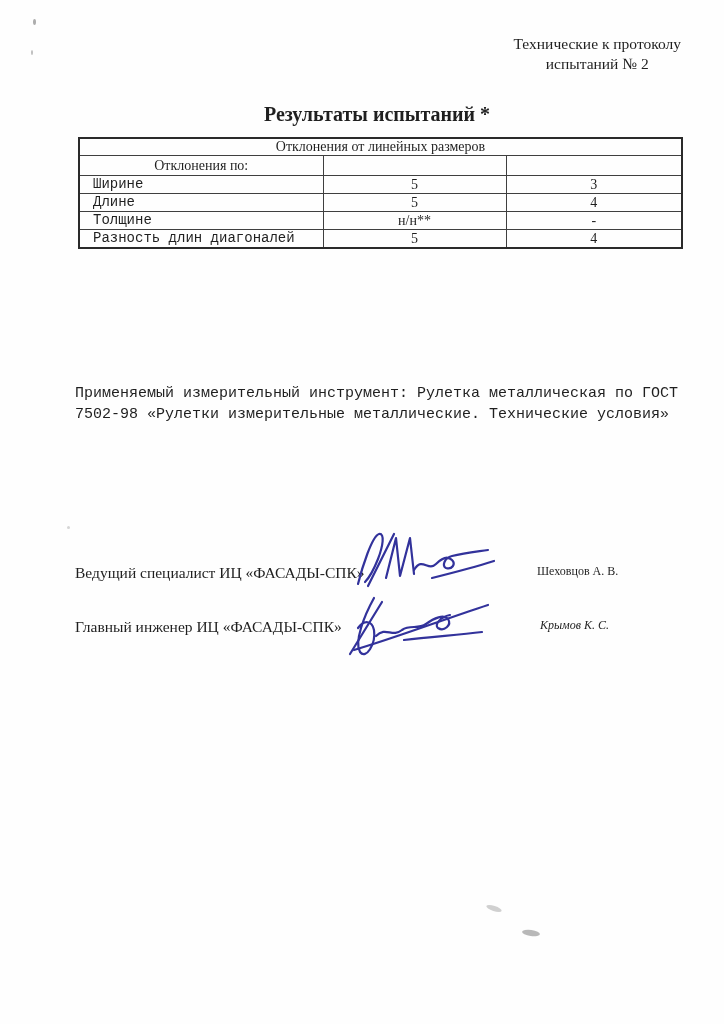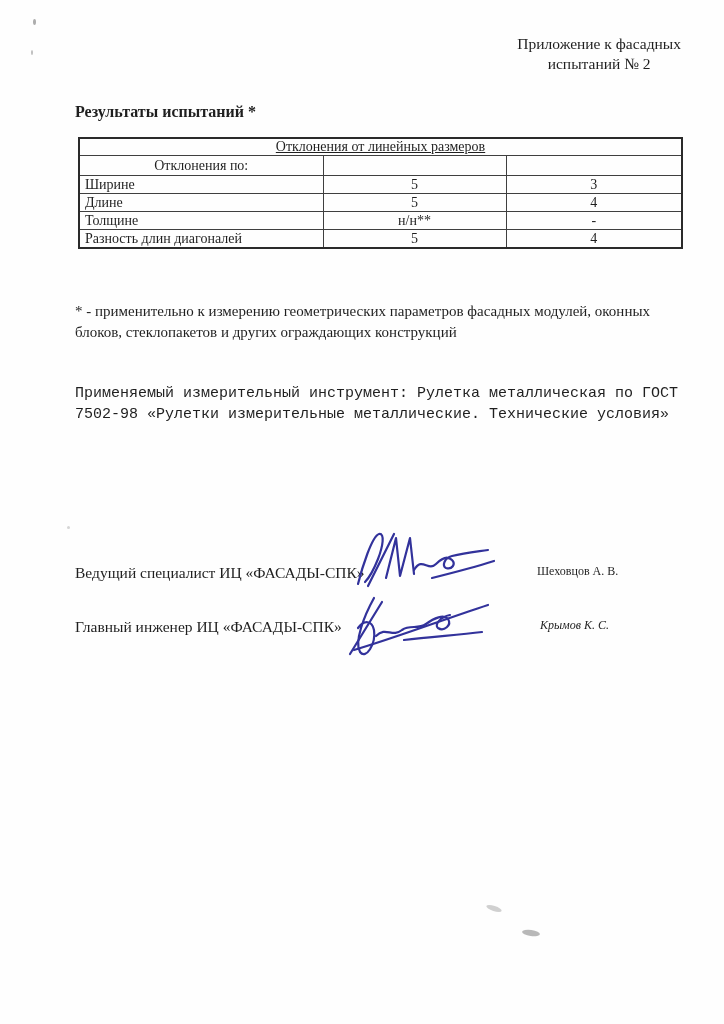--- a/index.html
+++ b/index.html
@@ -12,22 +12,22 @@
     overflow:hidden;
     margin:0 auto;
   }
   .header-note{
     position:absolute;top:34px;right:43px;
     text-align:center;
     font-size:15.5px;line-height:1.32;
   }
   .doc-title{
     position:absolute;top:103px;left:75px;right:45px;
-    text-align:left;
-    font-weight:bold;font-size:16px;
+    text-align:center;
+    font-weight:bold;font-size:20px;
   }
   table.results{
     position:absolute;top:137px;left:78px;
     width:603px;
     border-collapse:collapse;
     table-layout:fixed;
     font-size:14px;
     border:2px solid #2a2a2a;
   }
   table.results th, table.results td{
@@ -38,26 +38,26 @@
     overflow:hidden;
     white-space:nowrap;
   }
   table.results th{
     text-align:center;
     height:50px;
     vertical-align:middle;
     white-space:normal;
   }
   tr.section-row td{
-    text-align:center;height:16px;font-size:14px;text-decoration:underline;
+    text-align:center;height:16px;font-size:14px;
   }
   tr.subheader-row td{height:19px;}
   tr.subheader-row td:first-child{text-align:center;margin-left:35px;}
   tr.data-row td{height:17px;}
-  tr.data-row td.c-name{text-align:left;padding-left:5px;}
+  tr.data-row td.c-name{text-align:left;padding-left:13px;font-family:Liberation Mono, monospace;}
   tr.data-row td.c-val{text-align:center;}
   .footnote,.paragraph{
     position:absolute;left:75px;
     font-size:15px;line-height:1.4;
   }
   .fn1{top:301px;width:592px;}
   .fn2{top:350px;width:592px;}
   .instrument{top:383px;width:634px;font-family:Liberation Mono, monospace;}
   .sig-label{
     position:absolute;left:75px;font-size:15.5px;
@@ -68,21 +68,21 @@
   .sig-svg{position:absolute;}
   .speck{position:absolute;background:#8a8a8a;border-radius:50%;}
   .smudge{position:absolute;background:#9a9a9a;border-radius:50%;}
 </style>
 </head>
 <body>
 
 <div class="page">
 
   <div class="header-note">
-    <div>Приложение к фасадных</div>
+    <div>Технические к протоколу</div>
     <div>испытаний № 2</div>
   </div>
 
   <div class="doc-title">Результаты испытаний *</div>
 
   <table class="results">
     <colgroup>
       <col style="width:244px">
         <col style="width:183px">
         <col style="width:176px">
@@ -112,21 +112,20 @@
       <td class="c-val">-</td>
     </tr>
     <tr class="data-row">
       <td class="c-name">Разность длин диагоналей</td>
       <td class="c-val">5</td>
       <td class="c-val">4</td>
     </tr>
   </tbody>
     </table>
 
-  <div class="footnote fn1">* - применительно к измерению геометрических параметров фасадных модулей, оконных блоков, стеклопакетов и других ограждающих конструкций</div>
   <div class="paragraph instrument">Применяемый измерительный инструмент:  Рулетка металлическая по ГОСТ 7502-98 «Рулетки измерительные металлические. Технические условия»</div>
 
   <div class="sig-label" style="top:564px;">Ведущий специалист ИЦ «ФАСАДЫ-СПК»</div>
   <svg class="sig-svg" style="left:352px;top:526px;" width="150" height="66" viewBox="0 0 150 66">
     <g fill="none" stroke="#32329b" stroke-width="2.2" stroke-linecap="round" stroke-linejoin="round">
       <path d="M6 58 C10 42 20 10 27 8 C33 7 31 20 26 33 C22 43 17 52 13 56"></path>
       <path d="M16 60 L42 8"></path>
       <path d="M34 52 L44 12 L48 50 L58 12 L62 48"></path>
       <path d="M62 44 C70 30 76 46 84 38 C90 32 96 30 100 34 C104 38 100 44 94 42 C90 40 92 32 100 30 C112 27 122 26 136 24"></path>
       <path d="M80 52 C100 47 120 42 142 35"></path>

